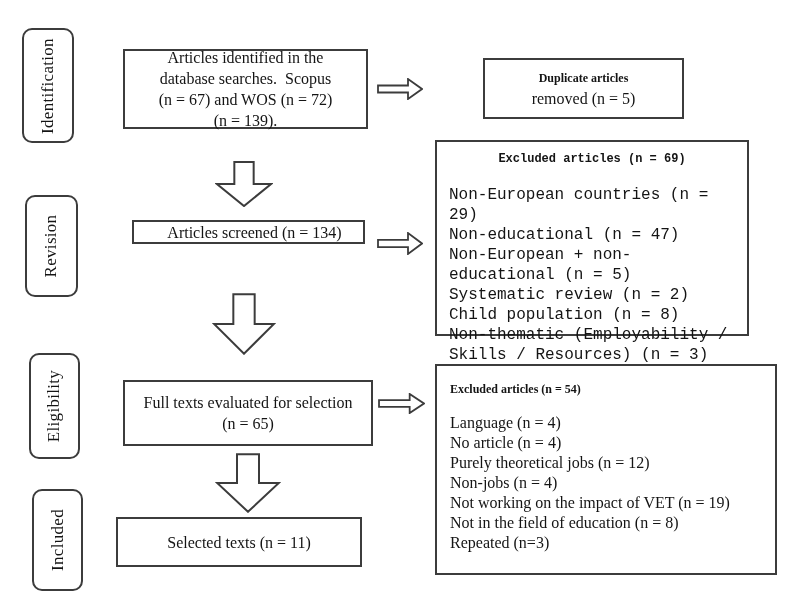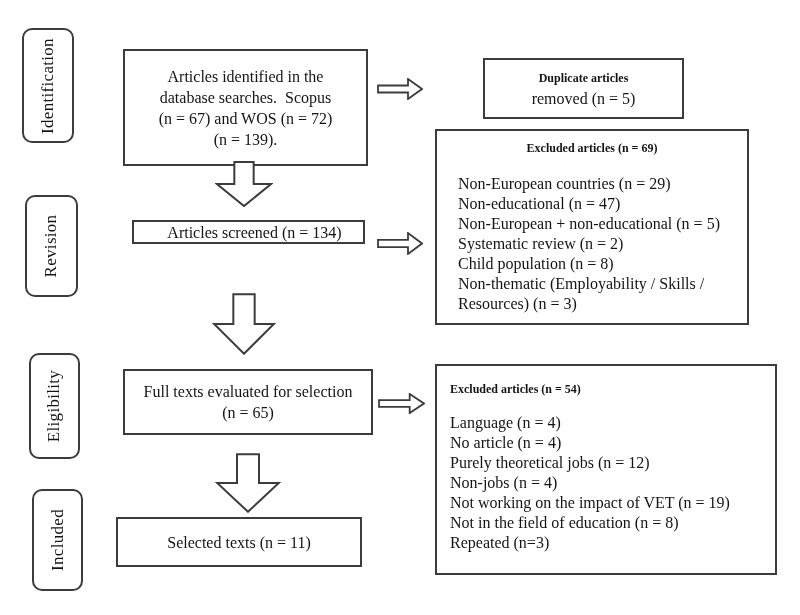--- a/index.html
+++ b/index.html
@@ -17,21 +17,21 @@
     transform:rotate(-90deg);white-space:nowrap;font-size:17px;letter-spacing:0.3px;
   }
   .center{
     display:flex;flex-direction:column;align-items:center;justify-content:center;
     text-align:center;font-size:16px;line-height:21px;
   }
   .prewrap{white-space:pre-wrap;}
   .sidebox-title{font-weight:bold;font-size:12px;line-height:20px;}
   .sidebox-items{font-size:16px;line-height:20px;}
   .excl-center-title{text-align:center;padding-top:7px;}
-  .excl-items{padding:16px 12px 0 12px;margin-left:9px;}
+  .excl-items{padding:16px 12px 0 12px;}
   .excl2-title{padding:13px 12px 0 13px;}
   .excl2-items{padding:14px 13px 0 13px;}
   .arrow{position:absolute;}
   .arrow svg{display:block;width:100%;height:100%;}
 </style>
 </head>
 <body>
 
 <div class="canvas">
 
@@ -41,32 +41,32 @@
   <div class="box stage" style="left:25px;top:195px;width:53px;height:102px;">
     <span class="vtext">Revision</span>
   </div>
   <div class="box stage" style="left:29px;top:353px;width:51px;height:106px;">
     <span class="vtext">Eligibility</span>
   </div>
   <div class="box stage" style="left:32px;top:489px;width:51px;height:102px;">
     <span class="vtext">Included</span>
   </div>
 
-  <div class="box center" style="left:123px;top:49px;width:245px;height:117px;">
+  <div class="box center" style="left:123px;top:49px;width:245px;height:80px;">
     <div class="prewrap">Articles identified in the
 database searches.  Scopus
 (n = 67) and WOS (n = 72)
 (n = 139).</div>
   </div>
 
   <div class="box center" style="left:132px;top:220px;width:233px;height:24px;padding-left:12px;">
     <div>Articles screened (n = 134)</div>
   </div>
 
-  <div class="box center" style="left:123px;top:369px;width:250px;height:66px;text-align:center;">
+  <div class="box center" style="left:123px;top:380px;width:250px;height:66px;text-align:center;">
     <div class="prewrap">Full texts evaluated for selection
 (n = 65)</div>
   </div>
 
   <div class="box center" style="left:116px;top:517px;width:246px;height:50px;">
     <div>Selected texts (n = 11)</div>
   </div>
 
   <div class="arrow" style="left:215px;top:161px;width:58px;height:46px;">
     <svg viewBox="0 0 60 48" preserveAspectRatio="none">
@@ -98,21 +98,21 @@
     <svg viewBox="0 0 46 22" preserveAspectRatio="none">
       <polygon points="1,7.5 31,7.5 31,1 45,11 31,21 31,14.5 1,14.5" fill="#ffffff" stroke="#3c3c3c" stroke-width="1.8" vector-effect="non-scaling-stroke"></polygon>
     </svg>
   </div>
 
   <div class="box center" style="left:483px;top:58px;width:201px;height:61px;">
     <div class="sidebox-title">Duplicate articles</div>
     <div>removed (n = 5)</div>
   </div>
 
-  <div class="box" style="left:435px;top:129px;width:314px;height:196px;">
+  <div class="box" style="left:435px;top:140px;width:314px;height:196px;font-family:Liberation Mono, monospace;">
     <div class="sidebox-title excl-center-title">Excluded articles (n = 69)</div>
     <div class="sidebox-items excl-items">
       <div>Non-European countries (n = 29)</div>
       <div>Non-educational (n = 47)</div>
       <div>Non-European + non-educational (n = 5)</div>
       <div>Systematic review (n = 2)</div>
       <div>Child population (n = 8)</div>
       <div>Non-thematic (Employability / Skills / Resources) (n = 3)</div>
     </div>
   </div>

